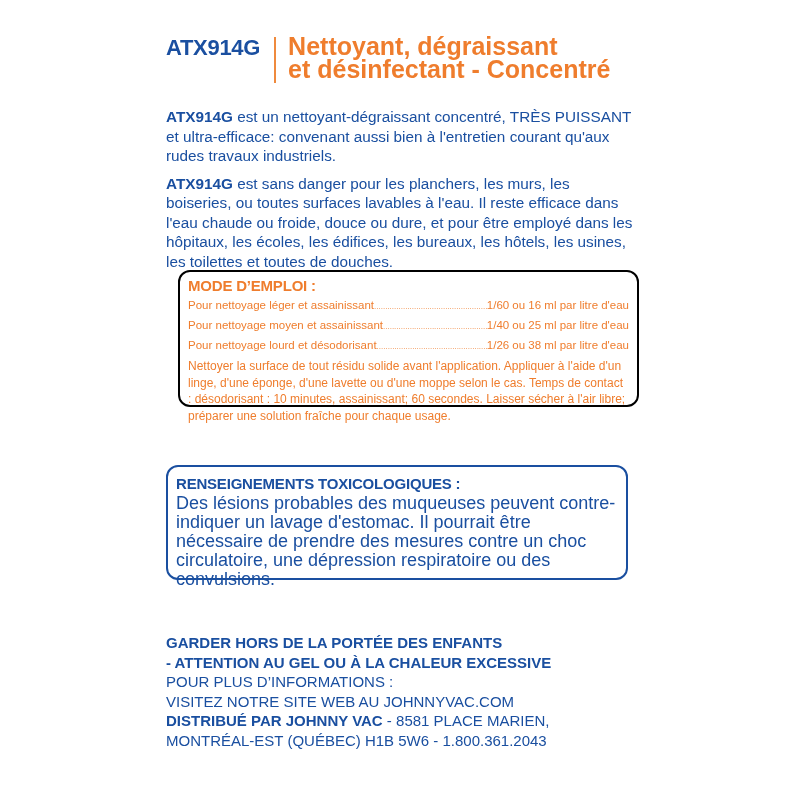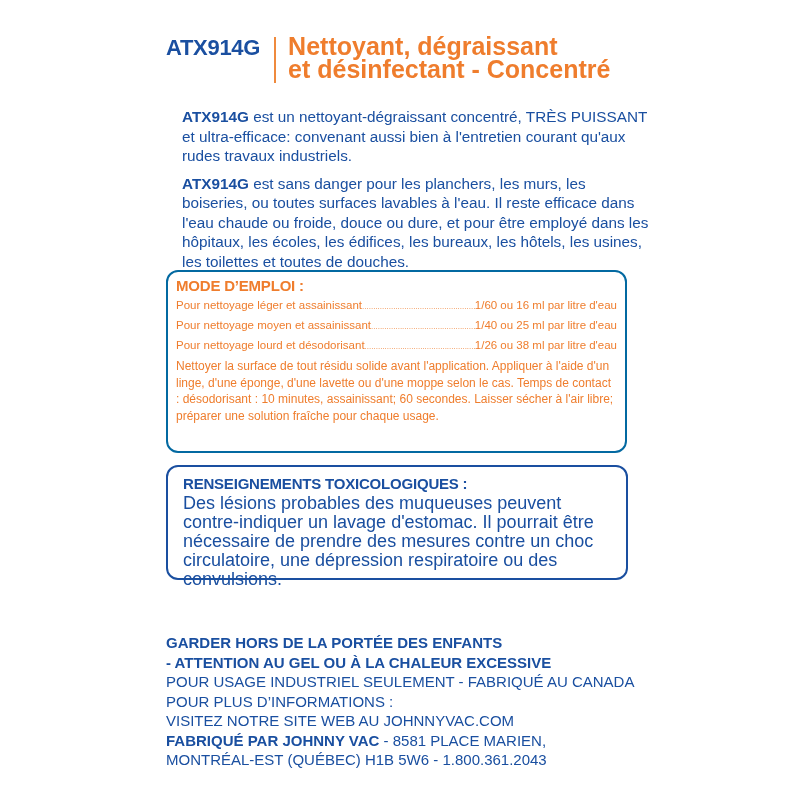--- a/index.html
+++ b/index.html
@@ -3,26 +3,26 @@
 <meta charset="utf-8">
 <style>
   html, body { margin:0; padding:0; background:#ffffff; }
   body { width:800px; height:800px; position:relative; overflow:hidden; font-family:"Liberation Sans", sans-serif; }
   .blue { color:#1a4fa0; }
   .orange { color:#ef7d2d; }
   .header { position:absolute; left:166px; top:35px; display:flex; align-items:flex-start; }
   .code { font-size:22px; font-weight:bold; color:#1a4fa0; line-height:26px; letter-spacing:-0.3px; }
   .sep { width:2px; height:46px; background:#ef8a3d; margin:2px 12px 0 14px; }
   .title { font-size:25px; font-weight:bold; color:#ef7d2d; line-height:23px; }
-  .intro { position:absolute; left:166px; top:107px; width:470px; font-size:15.3px; line-height:19.5px; color:#1a4fa0;margin-left:16px; }
+  .intro { position:absolute; left:166px; top:107px; width:470px; font-size:15.3px; line-height:19.5px; color:#1a4fa0; }
   .intro p { margin:0 0 8px 0; }
   .intro b { font-weight:bold; }
   .box { position:absolute; left:166px; border-radius:12px; box-sizing:border-box; }
-  .box-orange { top:270px; width:461px; height:183px; border:2px solid #0369a1; padding:4px 8px; }
-  .box-blue { top:465px; width:462px; height:115px; border:2px solid #1a4fa0; padding:7px 15px; }
+  .box-orange { top:270px; width:461px; height:137px; border:2px solid #000000; padding:4px 8px;margin-left:12px; }
+  .box-blue { top:465px; width:462px; height:115px; border:2px solid #1a4fa0; padding:7px 8px; }
   .box-title { font-weight:bold; font-size:15px; line-height:20px; letter-spacing:-0.2px; }
   .row { display:flex; font-size:11.5px; line-height:19px; color:#ef7d2d; }
   .row .lbl { white-space:nowrap; }
   .row .dots { flex:1; overflow:hidden; white-space:nowrap; letter-spacing:0; }
   .row .dots::after { content:"........................................................................................"; font-size:8px; }
   .row .val { white-space:nowrap; }
   .para { font-size:12px; line-height:16.5px; color:#ef7d2d; margin-top:2px; }
   .tox { font-size:18px; line-height:19px; color:#1a4fa0; }
   .footer { position:absolute; left:166px; top:633px; font-size:15px; line-height:19.5px; color:#1a4fa0; }
   .footer .b { font-weight:bold; }
@@ -65,18 +65,17 @@
 </div>
 
 <div class="box box-blue">
   <div class="box-title blue">RENSEIGNEMENTS TOXICOLOGIQUES :</div>
   <div class="tox">Des lésions probables des muqueuses peuvent contre-indiquer un lavage d'estomac. Il pourrait être nécessaire de prendre des mesures contre un choc circulatoire, une dépression respiratoire ou des convulsions.</div>
 </div>
 
 <div class="footer">
   <div class="b">GARDER HORS DE LA PORTÉE DES ENFANTS</div>
   <div class="b">- ATTENTION AU GEL OU À LA CHALEUR EXCESSIVE</div>
-  <div>POUR USAGE INDUSTRIEL SEULEMENT - FABRIQUÉ AU CANADA</div>
   <div>POUR PLUS D’INFORMATIONS :</div>
   <div>VISITEZ NOTRE SITE WEB AU JOHNNYVAC.COM</div>
-  <div><span class="b">FABRIQUÉ PAR JOHNNY VAC</span><span> - 8581 PLACE MARIEN,</span></div>
+  <div><span class="b">DISTRIBUÉ PAR JOHNNY VAC</span><span> - 8581 PLACE MARIEN,</span></div>
   <div>MONTRÉAL-EST (QUÉBEC) H1B 5W6 - 1.800.361.2043</div>
 </div>
 
 </body></html>

